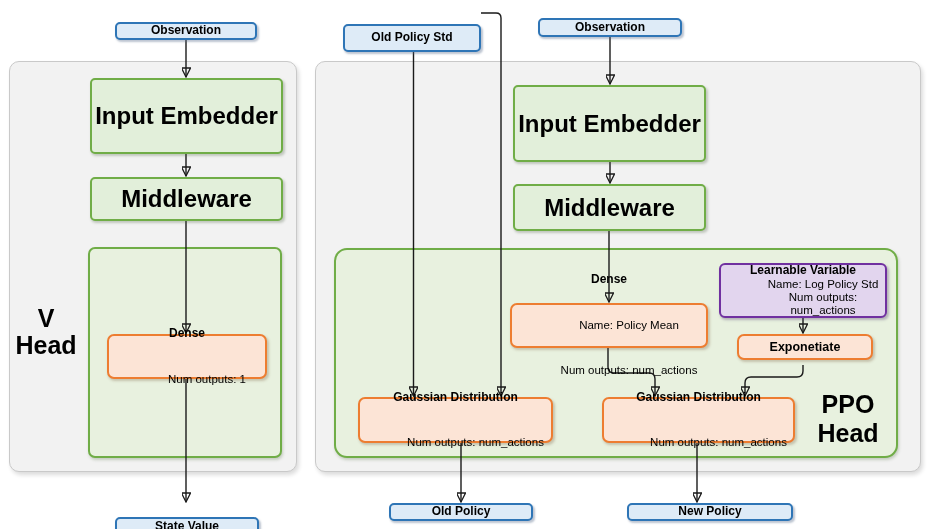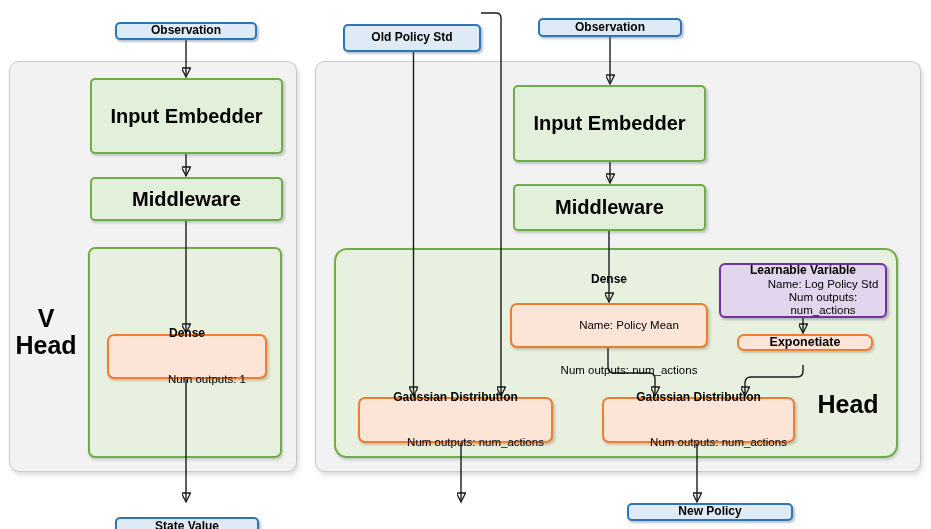--- a/index.html
+++ b/index.html
@@ -28,21 +28,21 @@
   .node{
     position:absolute;display:flex;flex-direction:column;align-items:center;justify-content:center;
     box-sizing:border-box;text-align:center;z-index:6;line-height:1.15;
   }
   .blue{
     background:var(--blue_fill);border:2.4px solid var(--blue_border);border-radius:5px;
     font-weight:bold;font-size:12px;box-shadow:1.5px 2px 2px rgba(90,110,140,0.4);
   }
   .green{
     background:var(--green_fill);border:2.2px solid var(--green_border);border-radius:5px;
-    font-weight:bold;font-size:20px;box-shadow:1.5px 2px 2.5px rgba(80,100,70,0.3);
+    font-weight:bold;font-size:24px;box-shadow:1.5px 2px 2.5px rgba(80,100,70,0.3);
   }
   .orange{
     background:var(--orange_fill);border:2.4px solid var(--orange_border);border-radius:7px;
     box-shadow:1.5px 2px 2.5px rgba(120,90,60,0.3);
     gap:32px;
   }
   .purple{
     background:var(--purple_fill);border:2.6px solid var(--purple_border);border-radius:6px;
     box-shadow:1.5px 2px 2.5px rgba(80,60,110,0.35);
   }
@@ -64,20 +64,21 @@
   <div class="panel" style="left:315px;top:61px;width:606px;height:411px;"></div>
 
   <div class="greenpanel" style="left:88px;top:247px;width:194px;height:211px;border-radius:7px;"></div>
   <div class="greenpanel" style="left:334px;top:248px;width:564px;height:210px;border-radius:13px;"></div>
 
   <div class="headlabel" style="left:12px;top:305px;width:68px;">
     <div>V</div>
     <div>Head</div>
   </div>
   <div class="headlabel" style="left:808px;top:390px;width:80px;line-height:29px;">
+    <div>PPO</div>
     <div>Head</div>
   </div>
 
   <svg id="connectors" width="931" height="529">
     <defs>
       <marker id="arrow" viewBox="0 0 10 10" refX="10" refY="5" markerWidth="11" markerHeight="9" orient="auto" markerUnits="userSpaceOnUse">
         <path d="M0,0 L10,5 L0,10 Z" fill="#1A1A1A" stroke="none"></path>
       </marker>
     </defs>
 
@@ -130,28 +131,31 @@
   <div class="node orange" style="left:510px;top:303px;width:198px;height:45px;">
     <div class="node-title">Dense</div>
     <div class="node-line">Name: Policy Mean</div>
     <div class="node-line">Num outputs: num_actions</div>
   </div>
   <div class="node purple" style="left:719px;top:263px;width:168px;height:55px;">
     <div class="node-title">Learnable Variable</div>
     <div class="node-line">Name: Log Policy Std</div>
     <div class="node-line">Num outputs: num_actions</div>
   </div>
-  <div class="node orange" style="left:737px;top:334px;width:136px;height:17px;">
+  <div class="node orange" style="left:737px;top:334px;width:136px;height:26px;">
     <div class="node-title" style="font-size:12.5px;">Exponetiate</div>
   </div>
   <div class="node orange" style="left:358px;top:397px;width:195px;height:46px;">
     <div class="node-title">Gaussian Distribution</div>
     <div class="node-line">Num outputs: num_actions</div>
   </div>
   <div class="node orange" style="left:602px;top:397px;width:193px;height:46px;">
     <div class="node-title">Gaussian Distribution</div>
     <div class="node-line">Num outputs: num_actions</div>
   </div>
+  <div class="node blue" style="left:389px;top:503px;width:144px;height:18px;">
+    <div>Old Policy</div>
+  </div>
   <div class="node blue" style="left:627px;top:503px;width:166px;height:18px;">
     <div>New Policy</div>
   </div>
 
 </div>
 
 </body></html>

